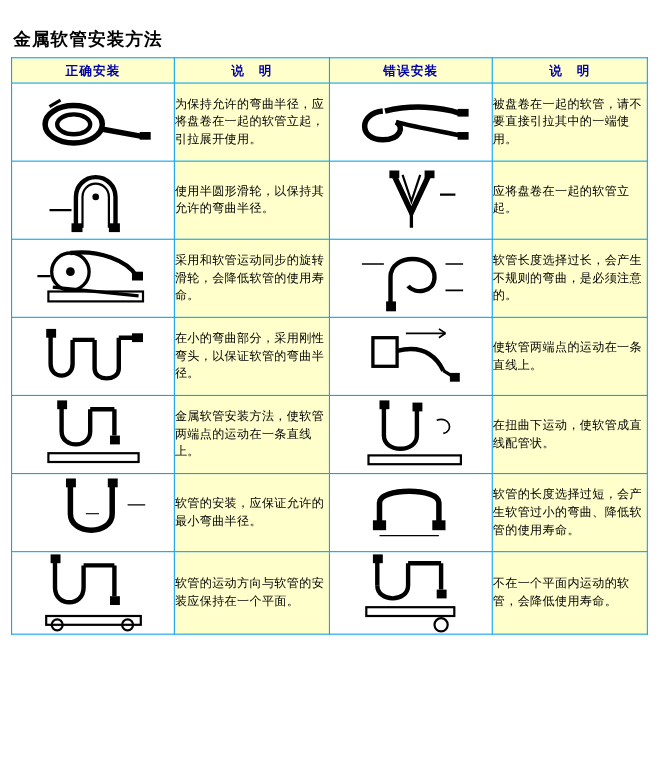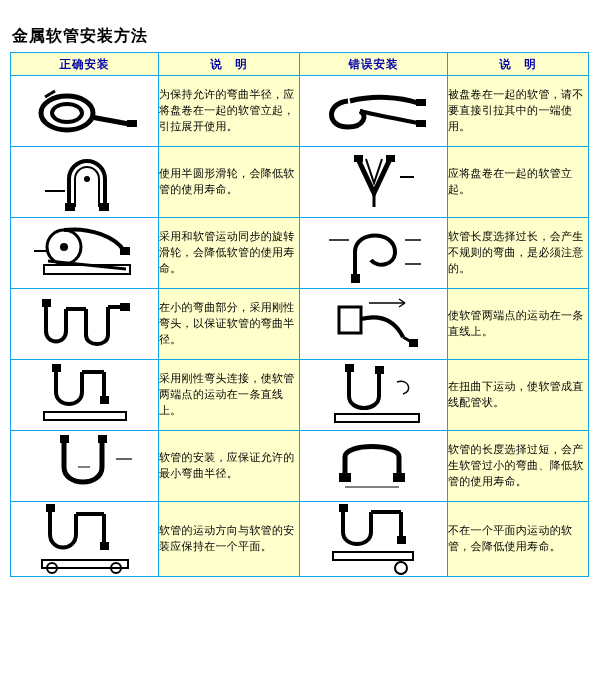--- a/index.html
+++ b/index.html
@@ -118,21 +118,21 @@
         <td class="img-cell">
           <svg width="120" height="62" viewBox="0 0 120 62">
             <path d="M44 56 L44 28 A18 18 0 0 1 80 28 L80 56" fill="none" stroke="#000" stroke-width="4"></path>
             <path d="M50 56 L50 28 A12 12 0 0 1 74 28 L74 56" fill="none" stroke="#000" stroke-width="2"></path>
             <circle cx="62" cy="28" r="3" fill="#000"></circle>
             <rect x="40" y="52" width="10" height="8" fill="#000"></rect>
             <rect x="74" y="52" width="10" height="8" fill="#000"></rect>
             <path d="M20 40 L40 40" stroke="#000" stroke-width="2"></path>
           </svg>
         </td>
-        <td class="txt-cell">使用半圆形滑轮，会降低软管的使用寿命。</td>
+        <td class="txt-cell">使用半圆形滑轮，以保持其允许的弯曲半径。</td>
         <td class="img-cell">
           <svg width="120" height="62" viewBox="0 0 120 62">
             <path d="M44 8 L60 42 L76 8" fill="none" stroke="#000" stroke-width="5"></path>
             <path d="M52 8 L60 32 L68 8" fill="none" stroke="#000" stroke-width="2"></path>
             <path d="M60 42 L60 56" stroke="#000" stroke-width="3"></path>
             <rect x="40" y="4" width="9" height="7" fill="#000"></rect>
             <rect x="72" y="4" width="9" height="7" fill="#000"></rect>
             <path d="M86 26 L100 26" stroke="#000" stroke-width="2"></path>
           </svg>
         </td>
@@ -194,21 +194,21 @@
         <td class="img-cell">
           <svg width="130" height="66" viewBox="0 0 130 66">
             <path d="M36 8 L36 30 C36 46 62 46 62 30 L62 10" fill="none" stroke="#000" stroke-width="4"></path>
             <path d="M62 10 L84 10" stroke="#000" stroke-width="4"></path>
             <path d="M84 10 L84 34" stroke="#000" stroke-width="4"></path>
             <rect x="24" y="50" width="82" height="8" fill="none" stroke="#000" stroke-width="2"></rect>
             <rect x="32" y="2" width="9" height="8" fill="#000"></rect>
             <rect x="80" y="34" width="9" height="8" fill="#000"></rect>
           </svg>
         </td>
-        <td class="txt-cell">采用刚性弯头连接，使软管两端点的运动在一条直线上。</td>
+        <td class="txt-cell">金属软管安装方法，使软管两端点的运动在一条直线上。</td>
         <td class="img-cell">
           <svg width="130" height="66" viewBox="0 0 130 66">
             <path d="M40 8 L40 34 C40 50 70 50 70 34 L70 10" fill="none" stroke="#000" stroke-width="4"></path>
             <rect x="26" y="52" width="84" height="8" fill="none" stroke="#000" stroke-width="2"></rect>
             <rect x="36" y="2" width="9" height="8" fill="#000"></rect>
             <rect x="66" y="4" width="9" height="8" fill="#000"></rect>
             <path d="M88 20 C100 16 104 30 94 32" fill="none" stroke="#000" stroke-width="1.5"></path>
           </svg>
         </td>
         <td class="txt-cell">在扭曲下运动，使软管成直线配管状。</td>

